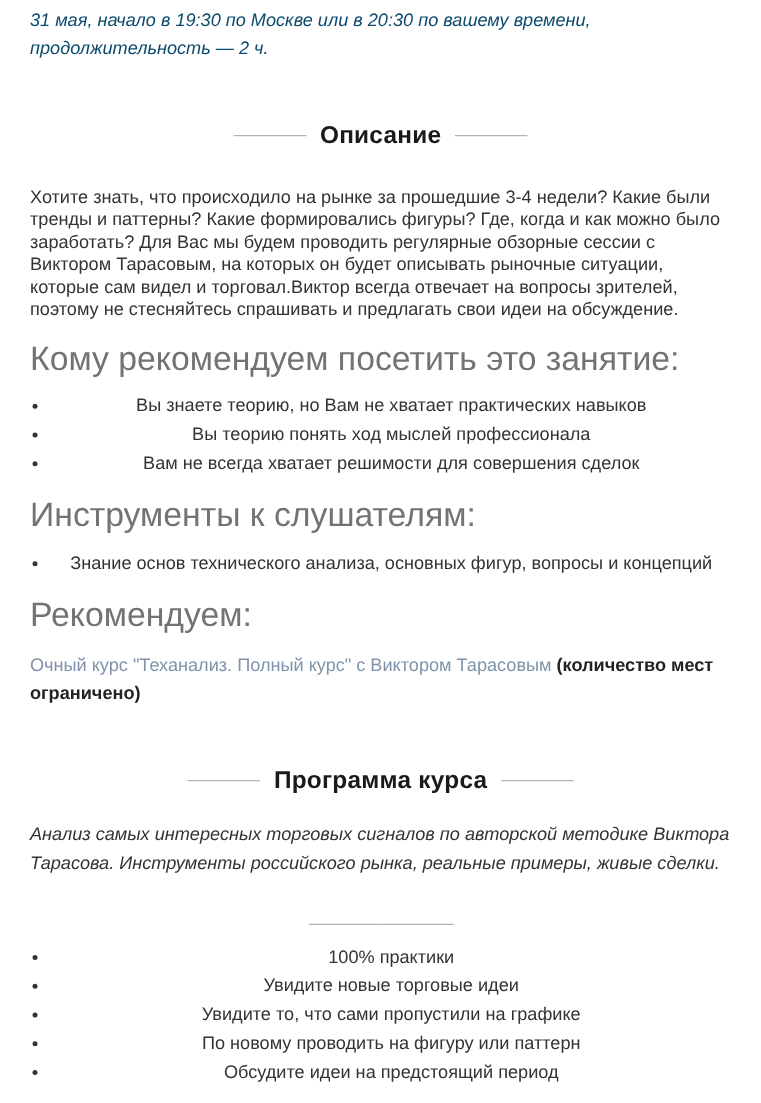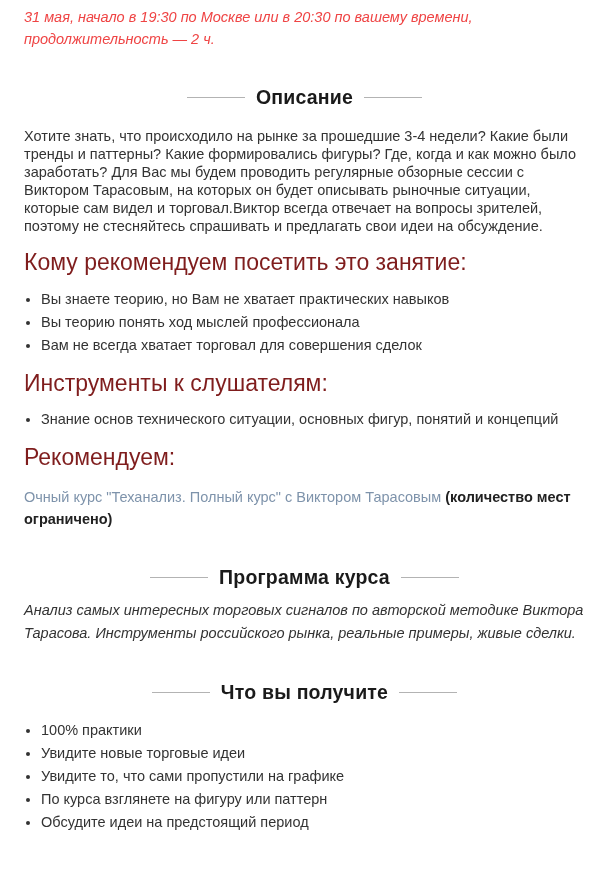--- a/index.html
+++ b/index.html
@@ -19,37 +19,37 @@
     width: 609px;
     padding: 6px 24px 0 24px;
   }
 
   
   .intro-note {
     margin: 0;
     font-size: 14.5px;
     line-height: 22px;
     font-style: italic;
-    color: #ef4444;
+    color: #0c4a6e;
   }
 
   
   .section-header {
     display: flex;
     align-items: center;
     justify-content: center;
     margin: 36px 0 0 0;
   }
   .section-header .line {
     width: 58px;
     height: 1px;
     background: #b3b3b3;
   }
   .section-header .title {
-    margin: 0 11px;
+    margin: 11px 11px;
     font-size: 19.5px;
     font-weight: 700;
     color: #1a1a1a;
     letter-spacing: 0.2px;
   }
 
   
   .body-text {
     margin: 18px 0 0 0;
     font-size: 14.5px;
@@ -58,37 +58,38 @@
   }
   .body-text.italic {
     font-style: italic;
     margin-top: 10px;
     line-height: 23px;
   }
 
   
   h2.sub-heading {
     margin: 14px 0 12px 0;
-    font-size: 23px;
+    font-size: 27px;
     font-weight: 400;
     line-height: 1.2;
-    color: #7f1d1d;
+    color: #737373;
   }
 
   
   ul.bullet-list {
     margin: 0;
     padding: 0 0 0 17px;
     list-style: disc;
   }
   ul.bullet-list li {
     margin: 2px 0;
     font-size: 14.5px;
     line-height: 21px;
     color: #333333;
+    text-align: center;
   }
   ul.bullet-list.benefits {
     margin-top: 16px;
   }
 
   
   .rec-para {
     margin: 14px 0 0 0;
     font-size: 14.5px;
     line-height: 22px;
@@ -116,48 +117,47 @@
     <span class="line"></span>
   </div>
 
   <p class="body-text">Хотите знать, что происходило на рынке за прошедшие 3-4 недели? Какие были тренды и паттерны? Какие формировались фигуры? Где, когда и как можно было заработать? Для Вас мы будем проводить регулярные обзорные сессии с Виктором Тарасовым, на которых он будет описывать рыночные ситуации, которые сам видел и торговал.Виктор всегда отвечает на вопросы зрителей, поэтому не стесняйтесь спрашивать и предлагать свои идеи на обсуждение.</p>
 
   <h2 class="sub-heading">Кому рекомендуем посетить это занятие:</h2>
 
   <ul class="bullet-list">
     <li>Вы знаете теорию, но Вам не хватает практических навыков</li>
     <li>Вы теорию понять ход мыслей профессионала</li>
-    <li>Вам не всегда хватает торговал для совершения сделок</li>
+    <li>Вам не всегда хватает решимости для совершения сделок</li>
   </ul>
 
   <h2 class="sub-heading">Инструменты к слушателям:</h2>
 
   <ul class="bullet-list">
-    <li>Знание основ технического ситуации, основных фигур, понятий и концепций</li>
+    <li>Знание основ технического анализа, основных фигур, вопросы и концепций</li>
   </ul>
 
   <h2 class="sub-heading">Рекомендуем:</h2>
 
   <p class="rec-para"><a class="rec-link">Очный курс "Теханализ. Полный курс" с Виктором Тарасовым</a> <strong class="rec-note">(количество мест ограничено)</strong></p>
 
   <div class="section-header">
     <span class="line"></span>
     <span class="title">Программа курса</span>
     <span class="line"></span>
   </div>
 
   <p class="body-text italic">Анализ самых интересных торговых сигналов по авторской методике Виктора Тарасова. Инструменты российского рынка, реальные примеры, живые сделки.</p>
 
   <div class="section-header">
     <span class="line"></span>
-    <span class="title">Что вы получите</span>
     <span class="line"></span>
   </div>
 
   <ul class="bullet-list benefits">
     <li>100% практики</li>
     <li>Увидите новые торговые идеи</li>
     <li>Увидите то, что сами пропустили на графике</li>
-    <li>По курса взглянете на фигуру или паттерн</li>
+    <li>По новому проводить на фигуру или паттерн</li>
     <li>Обсудите идеи на предстоящий период</li>
   </ul>
 
 </div>
 
 </body></html>

